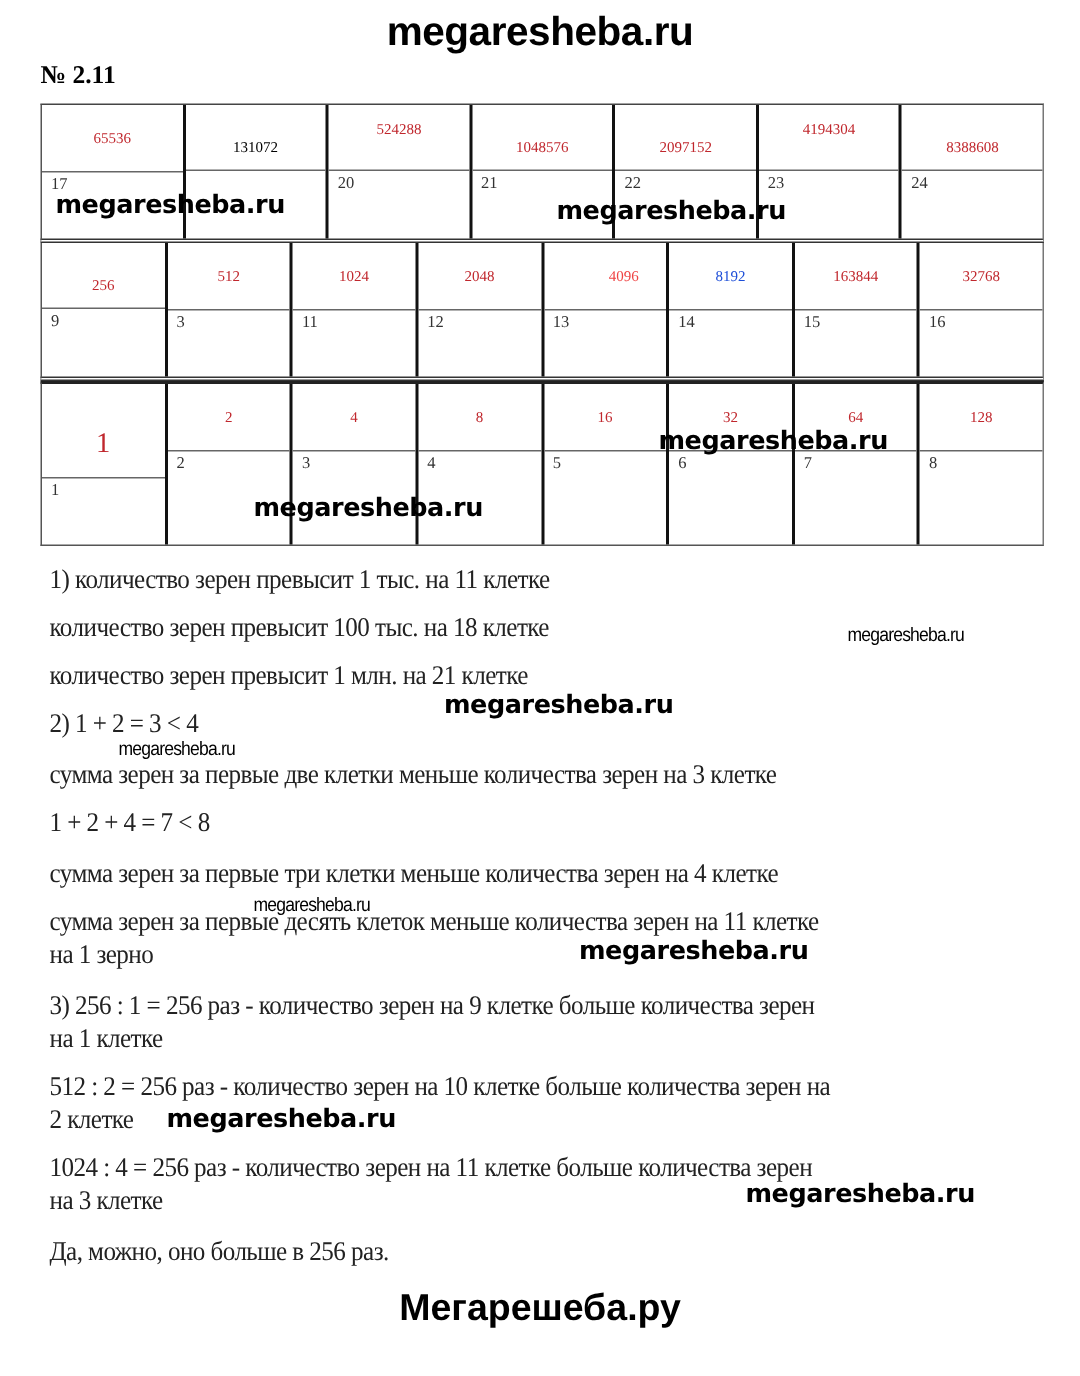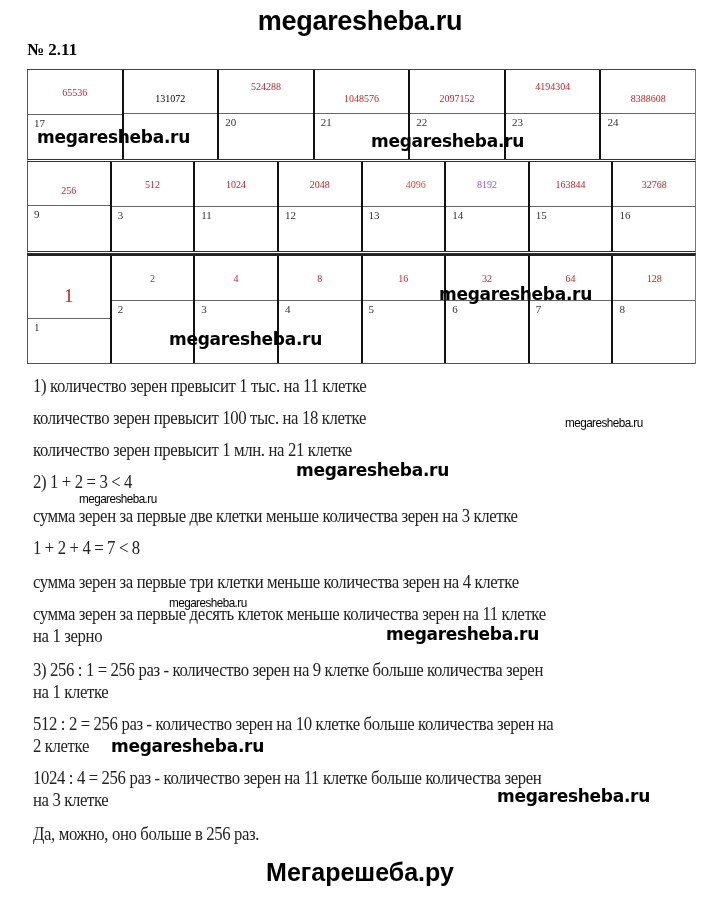--- a/index.html
+++ b/index.html
@@ -79,21 +79,21 @@
       </div>
     <div class="cell">
         <div class="val" style="color: rgb(192, 39, 45);">2048</div>
         <div class="idx">12</div>
       </div>
     <div class="cell">
         <div class="val" style="color: #ef4444; padding-left: 25px;">4096</div>
         <div class="idx">13</div>
       </div>
     <div class="cell">
-        <div class="val" style="color: #8b5cf6;">8192</div>
+        <div class="val" style="color: #1d4ed8;">8192</div>
         <div class="idx">14</div>
       </div>
     <div class="cell">
         <div class="val" style="color: rgb(192, 39, 45);">163844</div>
         <div class="idx">15</div>
       </div>
     <div class="cell">
         <div class="val" style="color: rgb(192, 39, 45);">32768</div>
         <div class="idx">16</div>
       </div>

